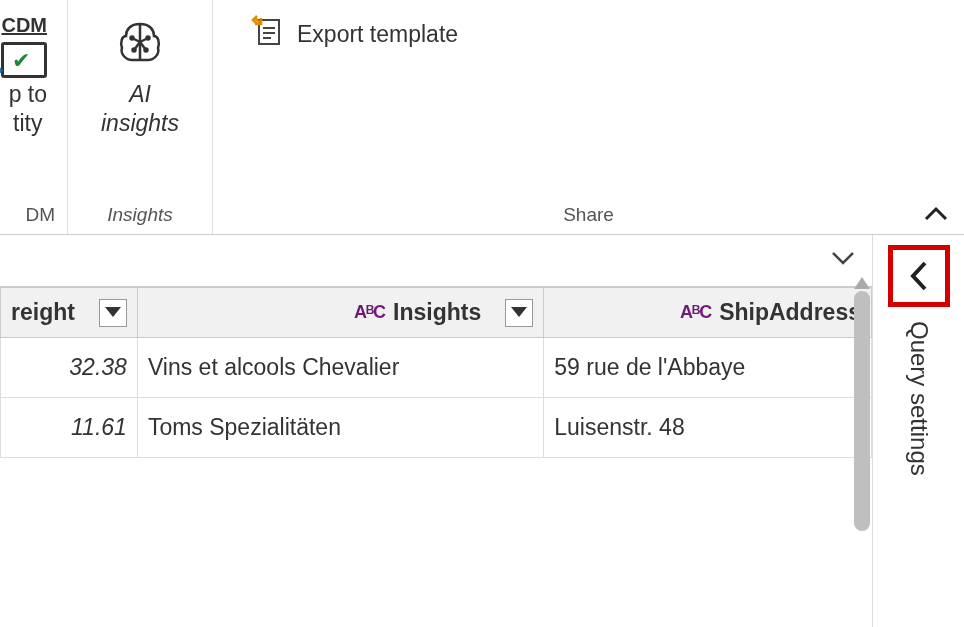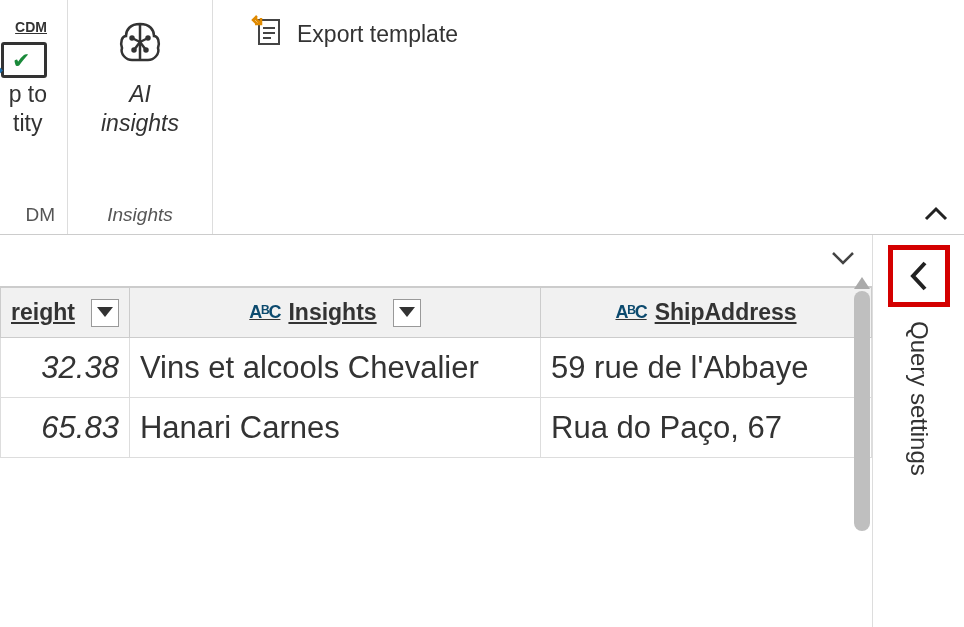--- a/index.html
+++ b/index.html
@@ -110,40 +110,39 @@
     padding: 6px 10px;
     text-align: left;
     font-weight: 600;
     font-size: 23px;
     position: relative;
     height: 50px;
   }
   .grid td {
     border: 1px solid #ddd;
     padding: 6px 10px;
-    font-size: 31px;
+    font-size: 23px;
     height: 60px;
     white-space: nowrap;
   }
   .col-header {
     display: flex;
     align-items: center;
-    gap: 16px;
-    justify-content: center;
-    text-decoration: underline;
+    gap: 24px;
+    justify-content: flex-end;
   }
   .col-left {
     display: flex;
     align-items: center;
     gap: 8px;
     overflow: hidden;
   }
   .type-icon {
     font-size: 18px;
-    color: #0c4a6e;
+    color: #701a75;
     letter-spacing: -1px;
   }
   .filter-btn {
     width: 28px;
     height: 28px;
     border: 1px solid #999;
     display: flex;
     align-items: center;
     justify-content: center;
     background: #fff;
@@ -194,21 +193,21 @@
     margin-top: 10px;
     cursor: pointer;
   }
   .side-label {
     writing-mode: vertical-rl;
     font-size: 24px;
     margin-top: 14px;
     color: #333;
   }
   .cdm-icon {
-    font-size: 14px;
+    font-size: 20px;
     font-weight: bold;
     font-family: Arial, sans-serif;
     text-decoration: underline;
   }
   .dce-box {
     position: relative;
     width: 46px;
     height: 36px;
     border: 3px solid #333;
     border-radius: 3px;
@@ -293,20 +292,21 @@
             <line x1="12" y1="14" x2="24" y2="14" stroke="#444" stroke-width="2"></line>
             <line x1="12" y1="19" x2="24" y2="19" stroke="#444" stroke-width="2"></line>
             <line x1="12" y1="24" x2="20" y2="24" stroke="#444" stroke-width="2"></line>
             <path d="M4 4 L10 10 M10 4 L10 10 L4 10" stroke="#e08a00" stroke-width="2.5" fill="none"></path>
             <path d="M6 2 L2 6 L6 10" stroke="#e08a00" stroke-width="2.5" fill="none"></path>
           </svg>
         </span>
         <span>Export template</span>
       </div>
     </div>
+    <div class="group-label" style="align-self:center; width:100%; text-align:center;">Share</div>
   </div>
 
   <div class="collapse-chevron">
     <svg width="28" height="20" viewBox="0 0 28 20">
         <polyline points="4,14 14,4 24,14" fill="none" stroke="#222" stroke-width="3"></polyline>
       </svg>
   </div>
 </div>
 
 <div class="data-area">
@@ -359,23 +359,23 @@
           </th>
         </tr>
       </thead>
       <tbody>
         <tr>
           <td class="num">32.38</td>
           <td>Vins et alcools Chevalier</td>
           <td>59 rue de l'Abbaye</td>
         </tr>
         <tr>
-          <td class="num">65.83</td>
-          <td>Hanari Carnes</td>
-          <td>Rua do Paço, 67</td>
+          <td class="num">11.61</td>
+          <td>Toms Spezialitäten</td>
+          <td>Luisenstr. 48</td>
         </tr>
       </tbody>
     </table>
 
     <div class="scrollbar-v">
       <div class="scroll-arrow"></div>
       <div class="scroll-thumb"></div>
     </div>
   </div>
 

